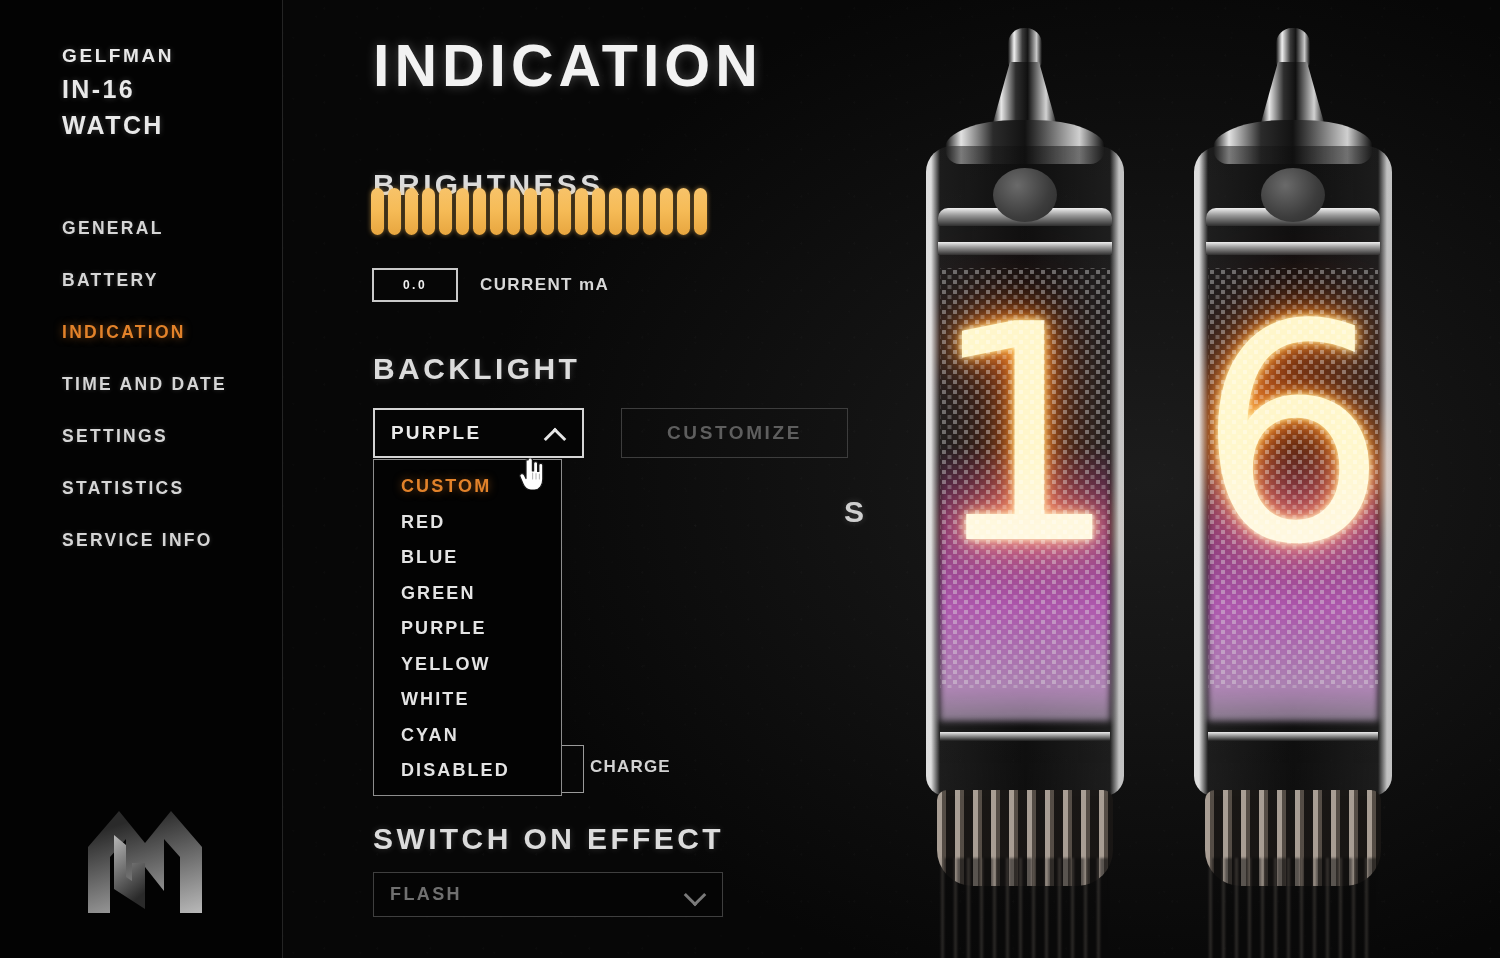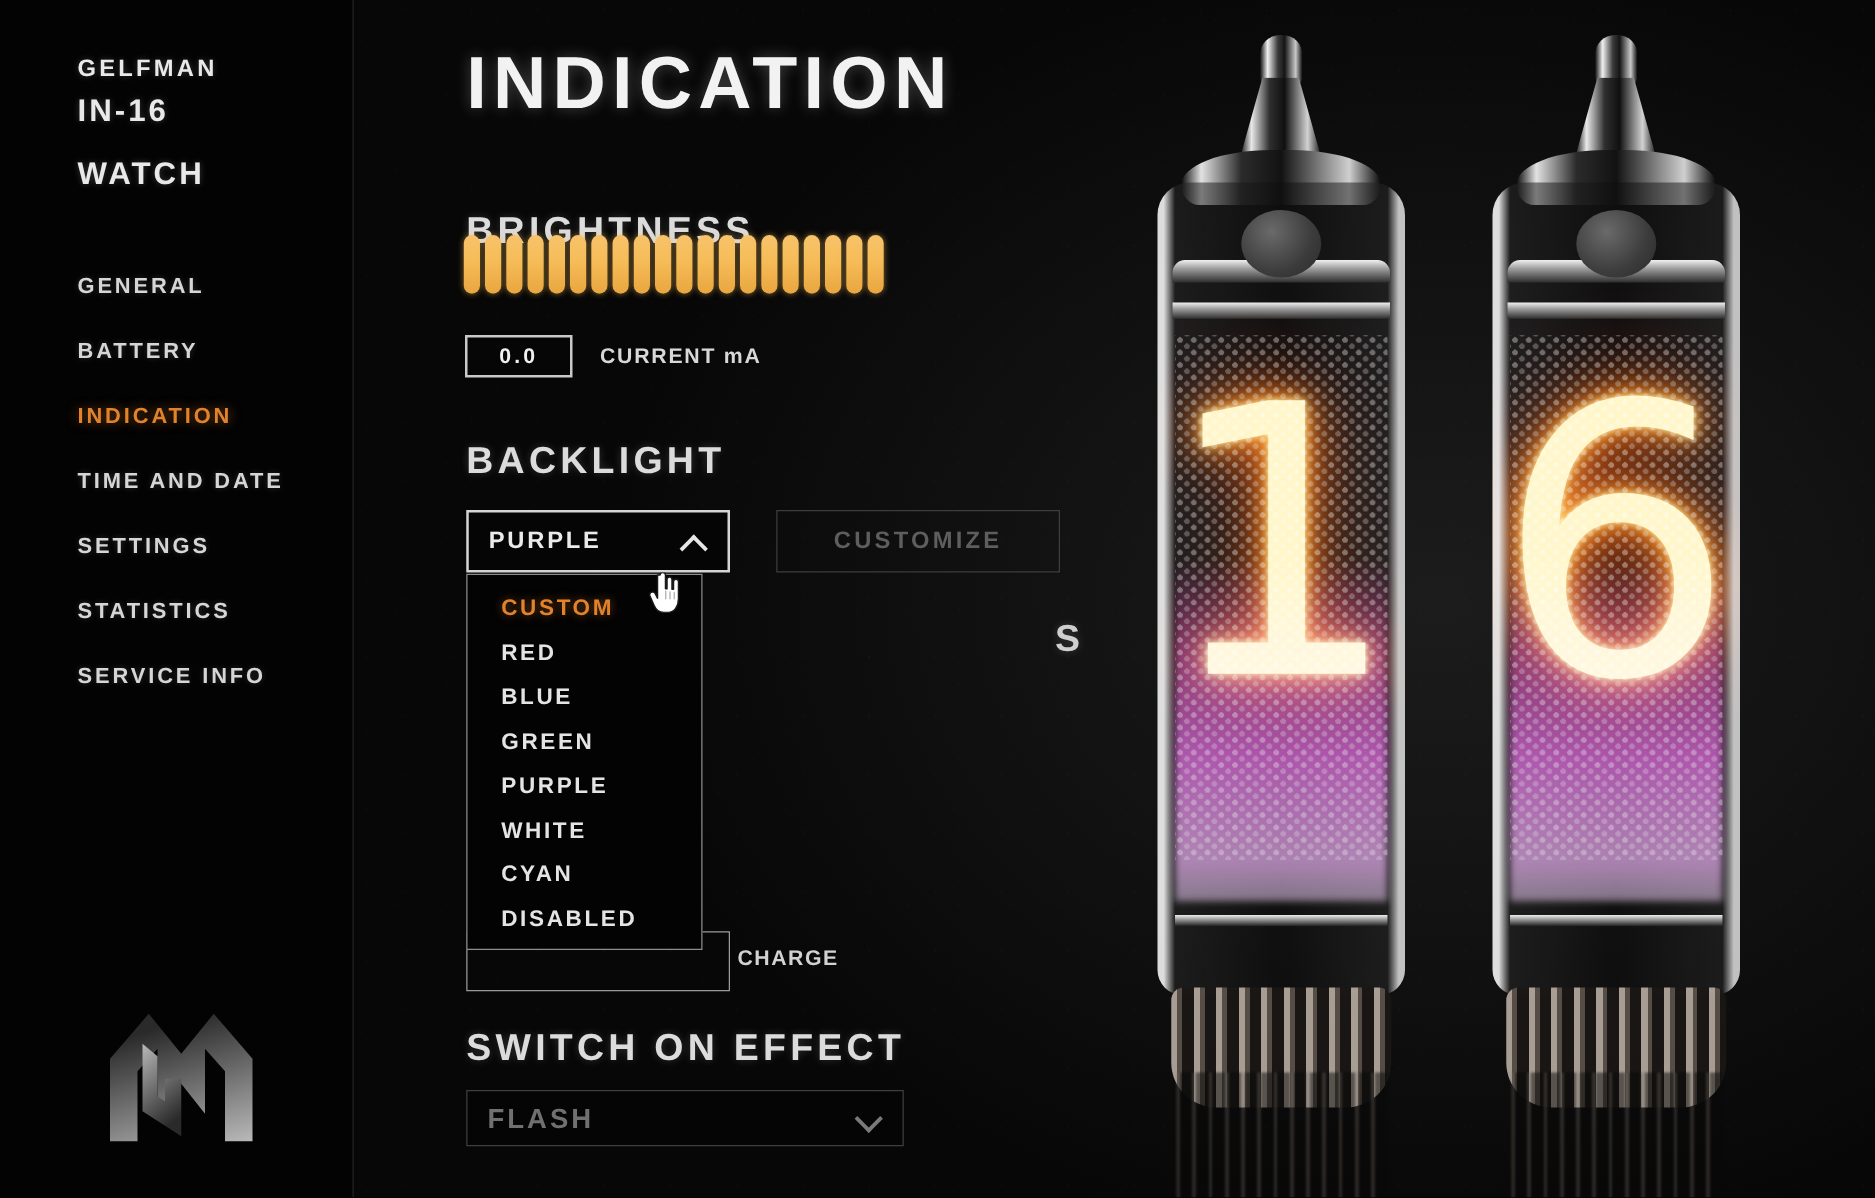--- a/index.html
+++ b/index.html
@@ -59,21 +59,21 @@
     line-height: 1.36;
   }
   .brand-line {
     display: block;
     color: #e9e9e9;
     font-weight: 700;
     text-shadow: 0 0 6px rgba(255,255,255,.22);
   }
   .brand-line.l1 { font-size: 19px; letter-spacing: 2.6px; }
   .brand-line.l2 { font-size: 25px; letter-spacing: 2.4px; margin-top: 3px; }
-  .brand-line.l3 { font-size: 25px; letter-spacing: 2.4px; margin-top: 16px; }
+  .brand-line.l3 { font-size: 25px; letter-spacing: 2.4px; margin-top: 2px; }
 
   .nav {
     position: absolute;
     left: 62px; top: 218px;
     width: 210px;
   }
   .nav-item {
     display: block;
     color: #d6d6d6;
     font-size: 17.5px;
@@ -149,21 +149,21 @@
     align-items: center;
     gap: 22px;
   }
   .current-box {
     width: 86px; height: 34px;
     border: 2px solid #c9c9c9;
     display: flex;
     align-items: center;
     justify-content: center;
     color: #f0f0f0;
-    font-size: 17px;
+    font-size: 12px;
     font-weight: 700;
     letter-spacing: 2.5px;
     background: #060606;
   }
   .current-label {
     color: #d8d8d8;
     font-size: 17px;
     font-weight: 700;
     letter-spacing: 1.4px;
   }
@@ -281,21 +281,21 @@
   }
 
   
   .select-dim {
     left: 90px; top: 872px;
     width: 350px; height: 45px;
     border: 1px solid #3f3f3f;
   }
   .select-dim .select-label {
     color: #707070;
-    font-size: 22px;
+    font-size: 18px;
     letter-spacing: 2.4px;
   }
 
   
   .tubes {
     position: absolute;
     left: 855px; top: 0;
     width: 645px; height: 958px;
     z-index: 3;
   }
@@ -546,20 +546,21 @@
 
     <div class="anim-select"></div>
     <div class="charge-text">CHARGE</div>
 
     <div class="dropdown" id="dropdown">
         <a class="dd-item hl">CUSTOM</a>
         <a class="dd-item">RED</a>
         <a class="dd-item">BLUE</a>
         <a class="dd-item">GREEN</a>
         <a class="dd-item">PURPLE</a>
+        <a class="dd-item">YELLOW</a>
         <a class="dd-item">WHITE</a>
         <a class="dd-item">CYAN</a>
         <a class="dd-item">DISABLED</a>
       </div>
 
     <div class="cursor-hand">
       <svg viewBox="0 0 26 32" width="26" height="32" aria-hidden="true">
         <path d="M9 2 C9 0.6 10.1 0 11.2 0 C12.3 0 13.4 0.6 13.4 2 L13.4 13 L14.6 13 L14.6 5.5
                  C14.6 4.3 15.6 3.6 16.6 3.6 C17.6 3.6 18.6 4.3 18.6 5.5 L18.6 13.4 L19.8 13.4
                  L19.8 7.2 C19.8 6 20.8 5.3 21.8 5.3 C22.8 5.3 23.8 6 23.8 7.2 L23.8 21

